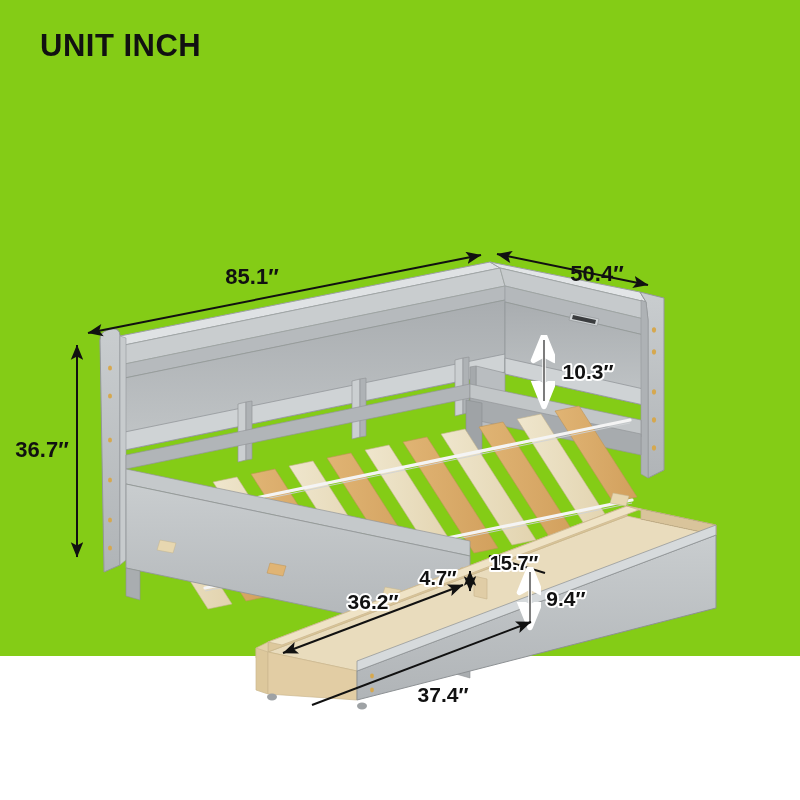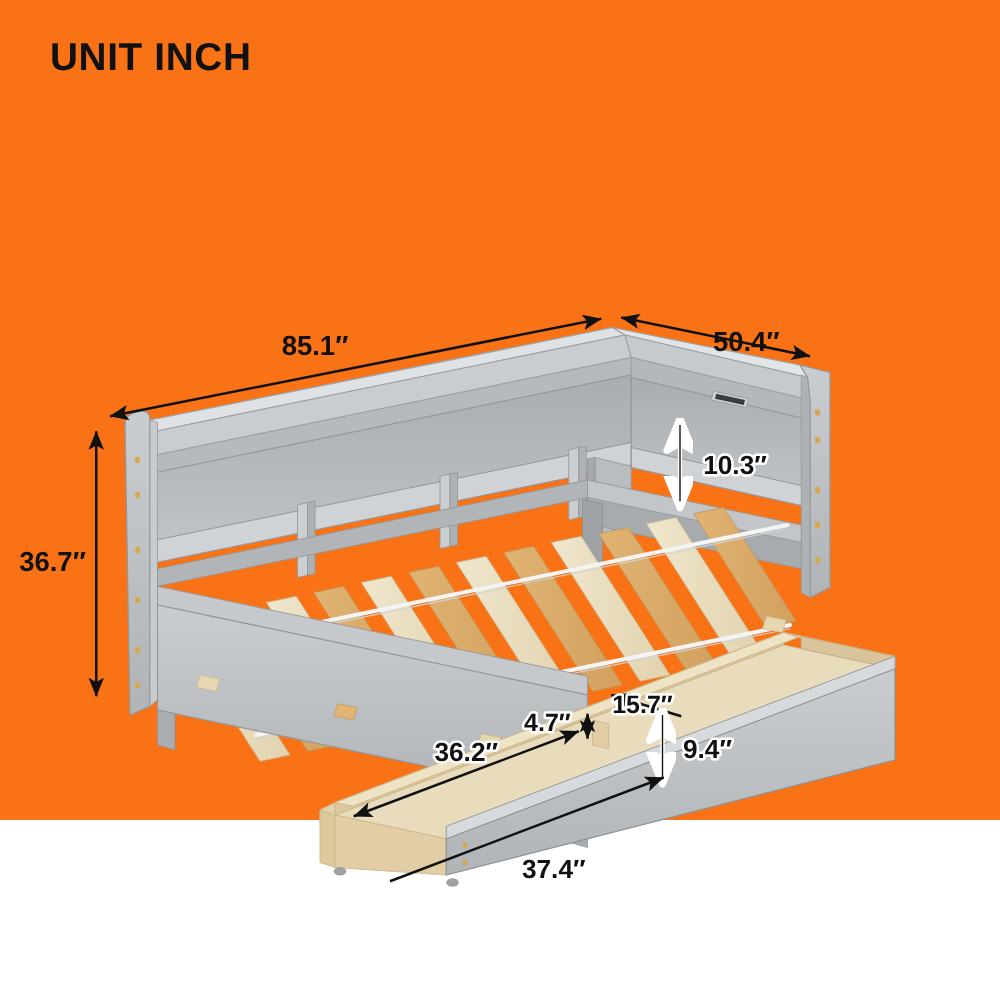--- a/index.html
+++ b/index.html
@@ -12,21 +12,21 @@
     height: 800px;
     position: relative;
     font-family: "Liberation Sans", sans-serif;
     overflow: hidden;
   }
   #stage {
     position: absolute;
     left: 0; top: 0;
     width: 800px;
     height: 656px;
-    background: #f97316;
+    background: #84cc16;
   }
   .unit-title {
     position: absolute;
     left: 40px;
     top: 28px;
     font-family: "Liberation Sans", sans-serif;
     font-size: 31px;
     font-weight: bold;
     letter-spacing: 0.5px;
     color: #111111;

